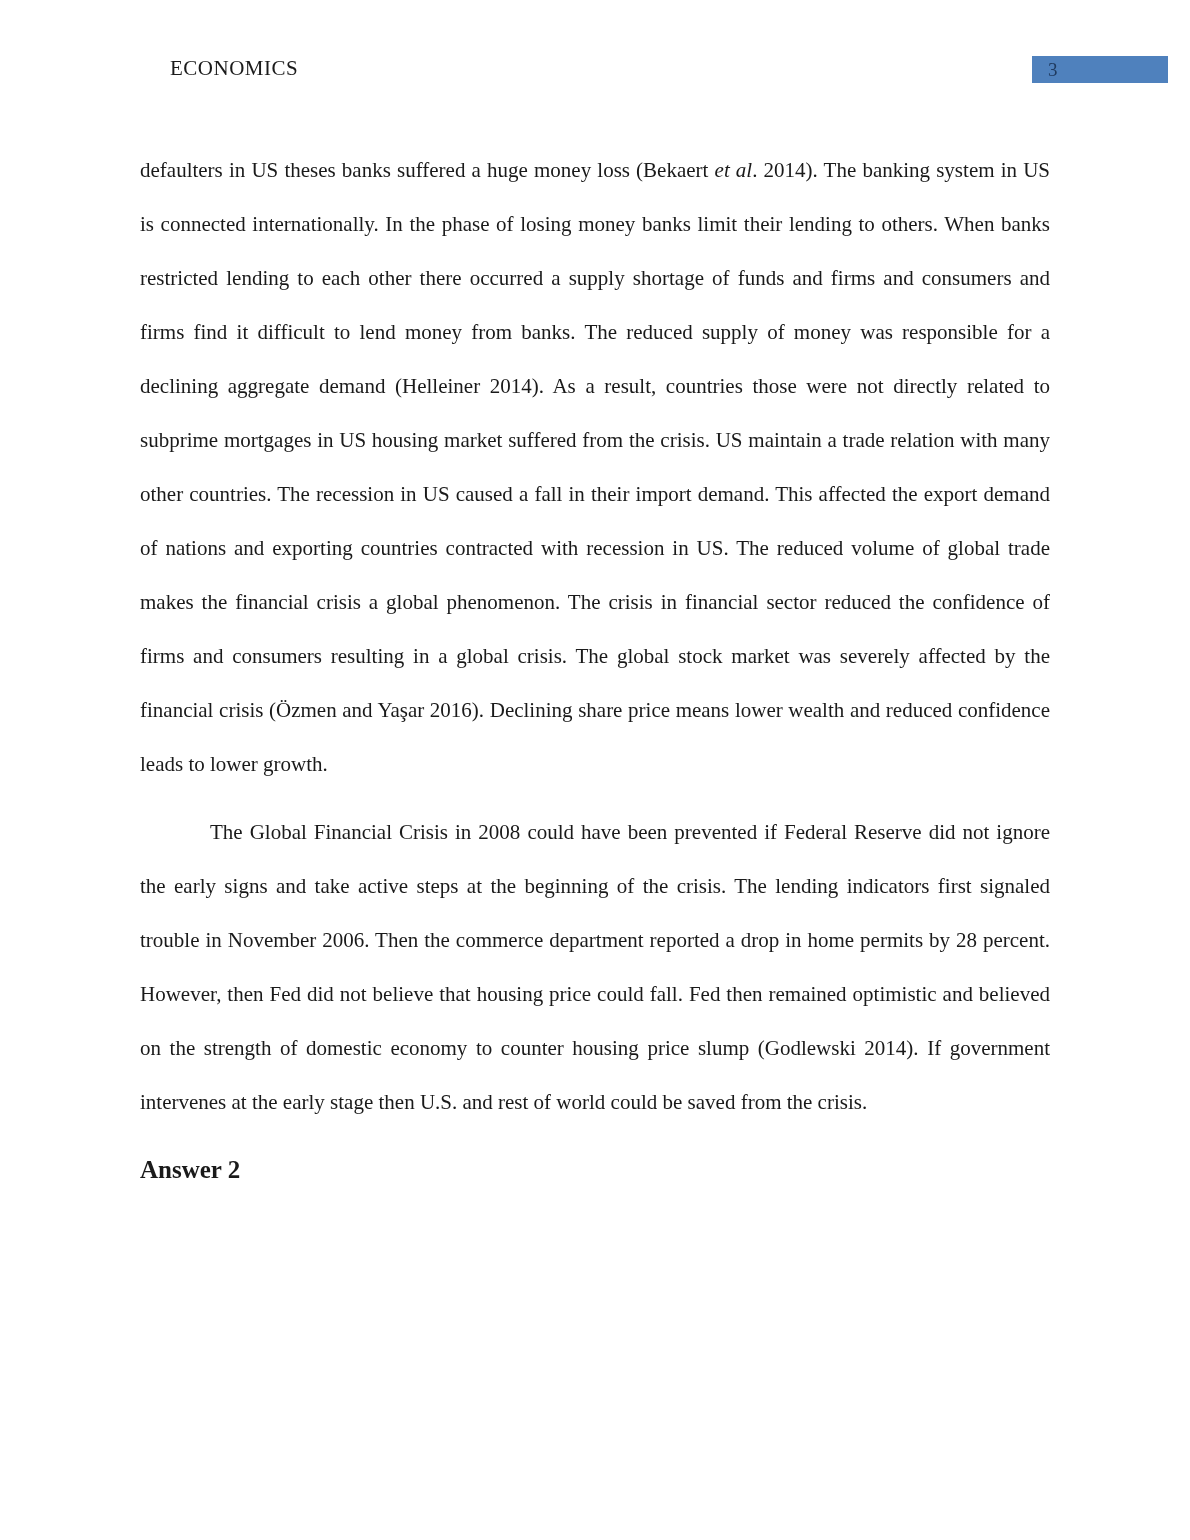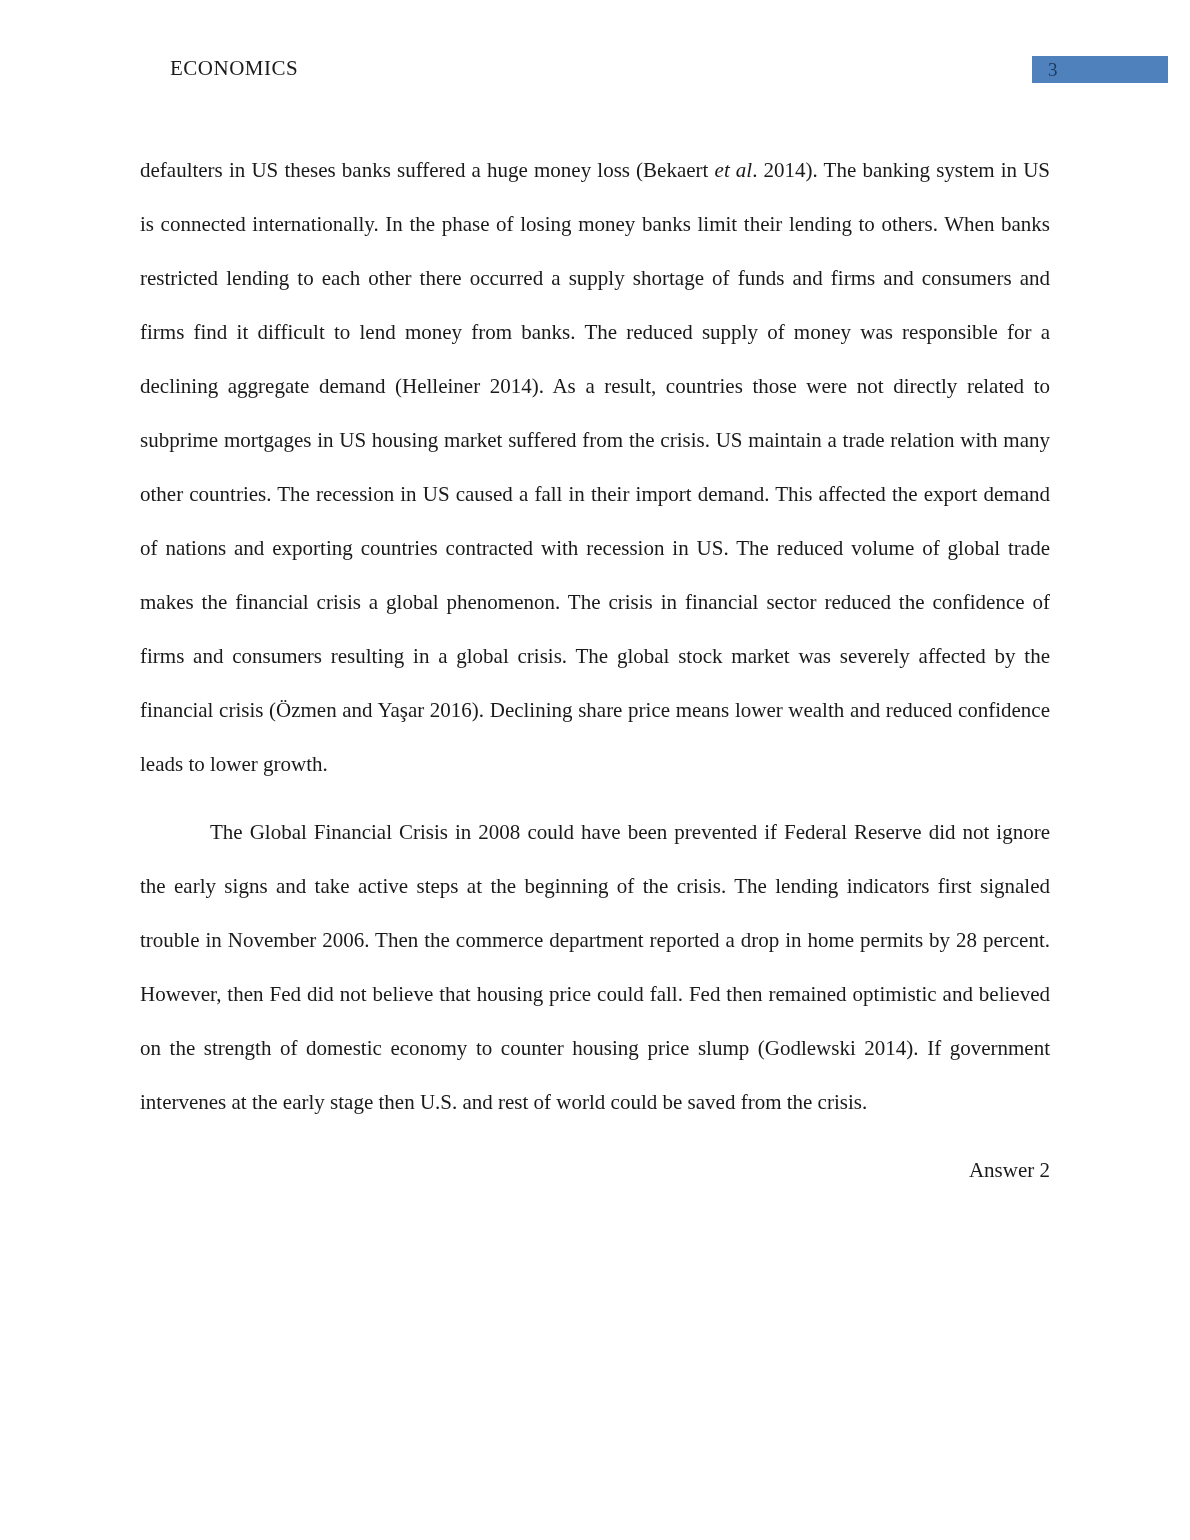--- a/index.html
+++ b/index.html
@@ -47,24 +47,24 @@
     text-align: justify;
   }
   .para {
     margin: 0 0 14px 0;
   }
   .indent {
     text-indent: 70px;
     font-family: Liberation Serif, serif;
   }
   .answer-heading {
-    font-size: 21px;
-    font-weight: normal;
+    font-size: 25px;
+    font-weight: bold;
     margin: 0 0 8px 0;
-    text-align: right;
+    text-align: left;
   }
   em { font-style: italic; }
 </style>
 </head>
 <body>
 
 <div class="page">
 
   <header class="page-header">
     <span class="header-title">ECONOMICS</span>

